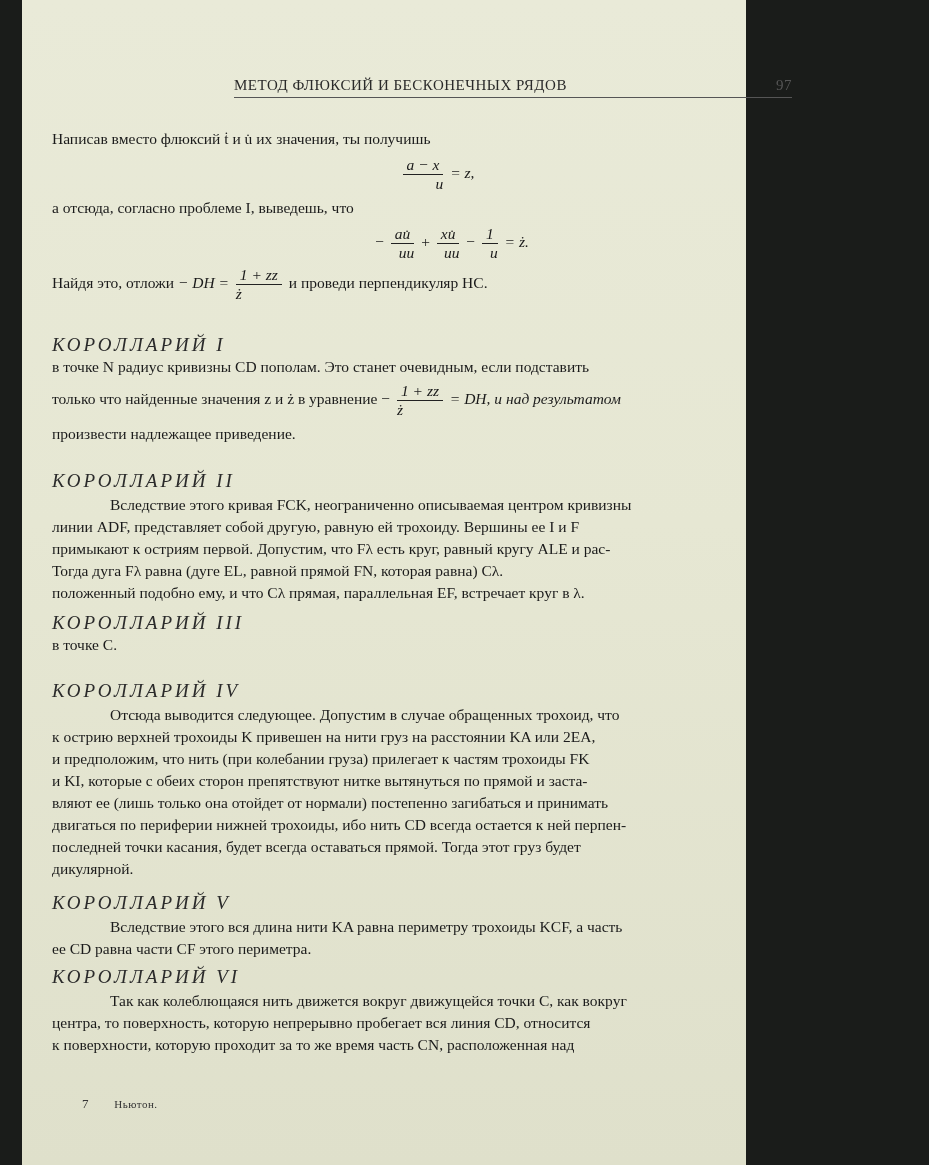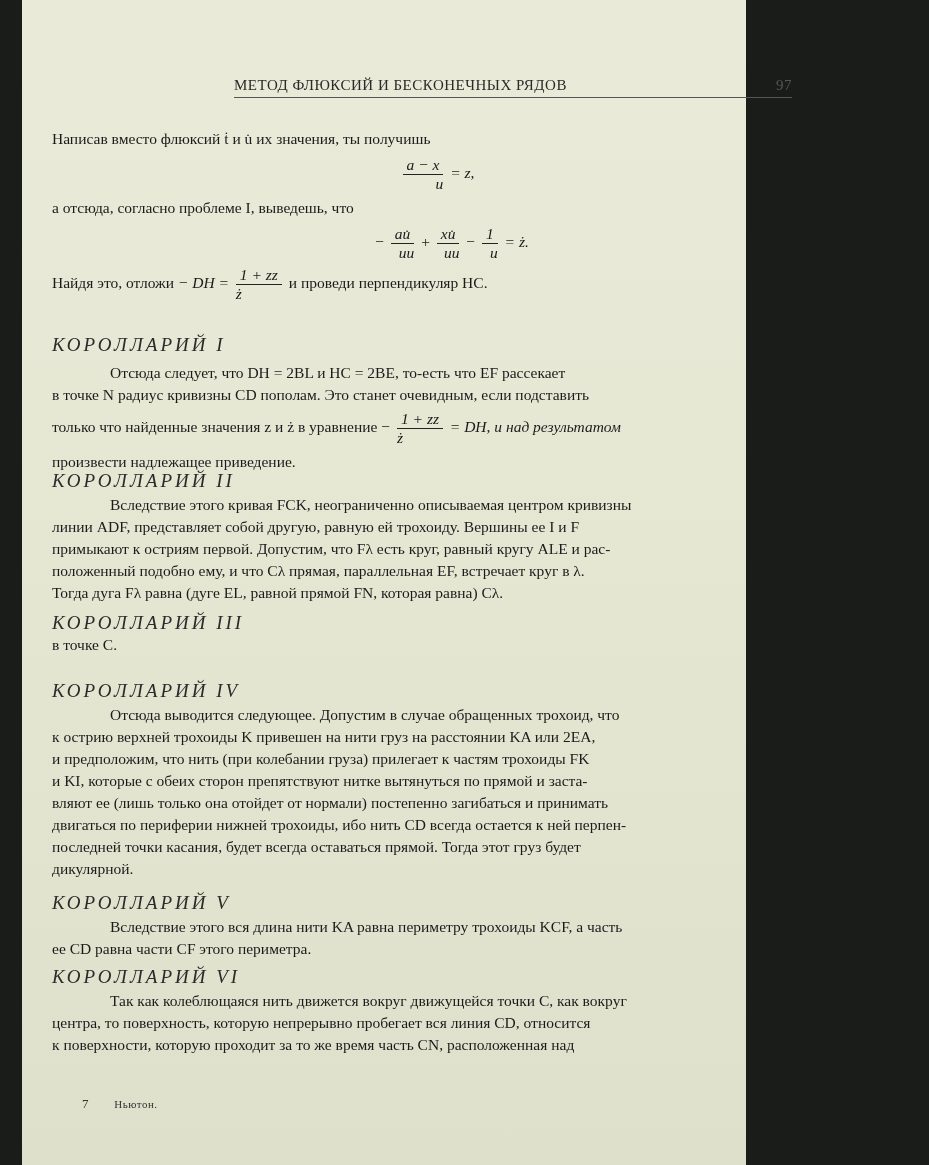--- a/index.html
+++ b/index.html
@@ -72,38 +72,37 @@
     <p style="margin-top:2px;">
       <span>Найдя это, отложи</span>
       <span class="m">− DH =</span>
       <span class="frac"><span class="num">1 + zz</span><span class="den">ż</span></span>
       <span>и проведи перпендикуляр HC.</span>
     </p>
   </div>
 
   <div class="text" style="top:334px;">
     <p class="heading">КОРОЛЛАРИЙ I</p>
-    <p class="indent" style="margin-top:6px;">Отсюда следует, что DH = 2BL и HC = 2BE, то-есть что EF рассекает</p>
     <p>в точке N радиус кривизны CD пополам. Это станет очевидным, если подставить</p>
     <p style="margin-top:4px;">
       <span>только что найденные значения z и ż в уравнение</span>
       <span>−</span>
       <span class="frac"><span class="num">1 + zz</span><span class="den">ż</span></span>
       <span class="m">= DH, и над результатом</span>
     </p>
     <p style="margin-top:4px;">произвести надлежащее приведение.</p>
   </div>
 
   <div class="text" style="top:470px;">
     <p class="heading">КОРОЛЛАРИЙ II</p>
     <p class="indent" style="margin-top:2px;">Вследствие этого кривая FCK, неограниченно описываемая центром кривизны</p>
     <p>линии ADF, представляет собой другую, равную ей трохоиду. Вершины ее I и F</p>
     <p>примыкают к остриям первой. Допустим, что Fλ есть круг, равный кругу ALE и рас-</p>
+    <p>Тогда дуга Fλ равна (дуге EL, равной прямой FN, которая равна) Cλ.</p>
     <p>положенный подобно ему, и что Cλ прямая, параллельная EF, встречает круг в λ.</p>
-    <p>Тогда дуга Fλ равна (дуге EL, равной прямой FN, которая равна) Cλ.</p>
   </div>
 
   <div class="text" style="top:612px;">
     <p class="heading">КОРОЛЛАРИЙ III</p>
     <p>в точке C.</p>
   </div>
 
   <div class="text" style="top:680px;">
     <p class="heading">КОРОЛЛАРИЙ IV</p>
     <p class="indent" style="margin-top:2px;">Отсюда выводится следующее. Допустим в случае обращенных трохоид, что</p>

